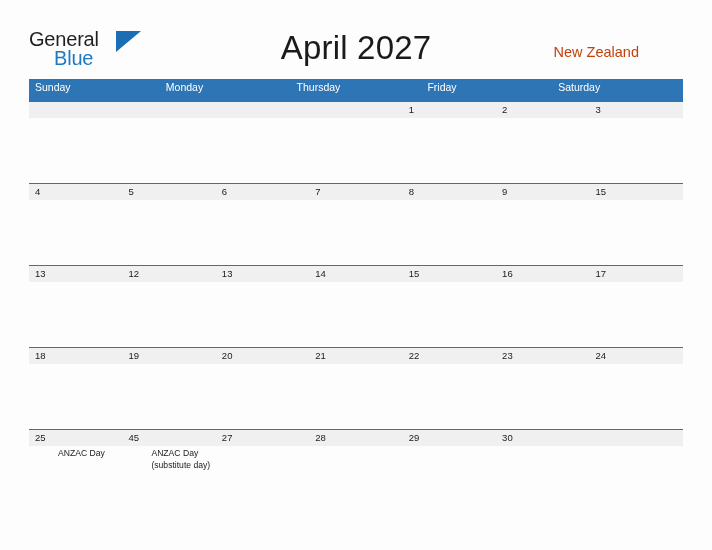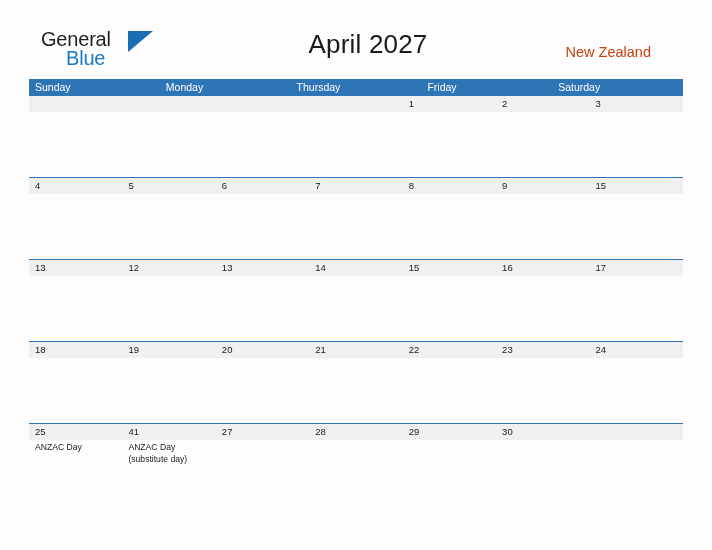--- a/index.html
+++ b/index.html
@@ -16,21 +16,21 @@
     position: relative;
     width: 712px;
     height: 550px;
     background: #fdfdfd;
     overflow: hidden;
   }
 
   
   .header {
     position: absolute;
-    left: 12px;
+    left: 0;
     top: 0;
     width: 668px;
     height: 76px;
   }
 
   .logo {
     position: absolute;
     left: 29px;
     top: 28px;
     width: 130px;
@@ -63,21 +63,21 @@
     border-left: 25px solid #1b6eb3;
     border-bottom: 21px solid transparent;
   }
 
   .cal-title {
     position: absolute;
     left: 0;
     top: 29px;
     width: 712px;
     text-align: center;
-    font-size: 26px;
+    font-size: 33px;
     font-weight: 400;
     color: #1a1a1a;
     letter-spacing: 0.2px;
     font-family: "Liberation Sans", sans-serif;
   }
 
   .region {
     position: absolute;
     right: 29px;
     top: 44px;
@@ -91,21 +91,21 @@
     position: absolute;
     left: 29px;
     top: 79px;
     width: 654px;
   }
 
   .weekday-row {
     display: flex;
     width: 100%;
     background: #2e75b6;
-    height: 17px;
+    height: 23px;
   }
   .weekday {
     flex: 1 1 0;
     color: #ffffff;
     font-size: 10.5px;
     line-height: 17px;
     padding-left: 6px;
     box-sizing: border-box;
     font-family: "Liberation Sans", sans-serif;
     white-space: nowrap;
@@ -142,20 +142,21 @@
     background: #fdfdfd;
   }
   .event-cell {
     flex: 1 1 0;
     padding: 2px 5px 0 6px;
     box-sizing: border-box;
     font-size: 8.6px;
     line-height: 11.5px;
     color: #1a1a1a;
     font-family: "Liberation Sans", sans-serif;
+    margin-left: 23px;
   }
   .event-line {
     display: block;
     white-space: nowrap;
   }
 </style>
 </head>
 <body>
 
 <div id="page">
@@ -263,21 +264,21 @@
             <div class="event-cell"></div>
             <div class="event-cell"></div>
             <div class="event-cell"></div>
             <div class="event-cell"></div>
           </div>
         </div>
         <div class="week">
           <div class="week-rule"></div>
           <div class="date-strip">
             <div class="date-cell">25</div>
-            <div class="date-cell">41</div>
+            <div class="date-cell">45</div>
             <div class="date-cell">27</div>
             <div class="date-cell">28</div>
             <div class="date-cell">29</div>
             <div class="date-cell">30</div>
             <div class="date-cell"></div>
           </div>
           <div class="event-strip">
             <div class="event-cell">
               <span class="event-line">ANZAC Day</span>
             </div>

